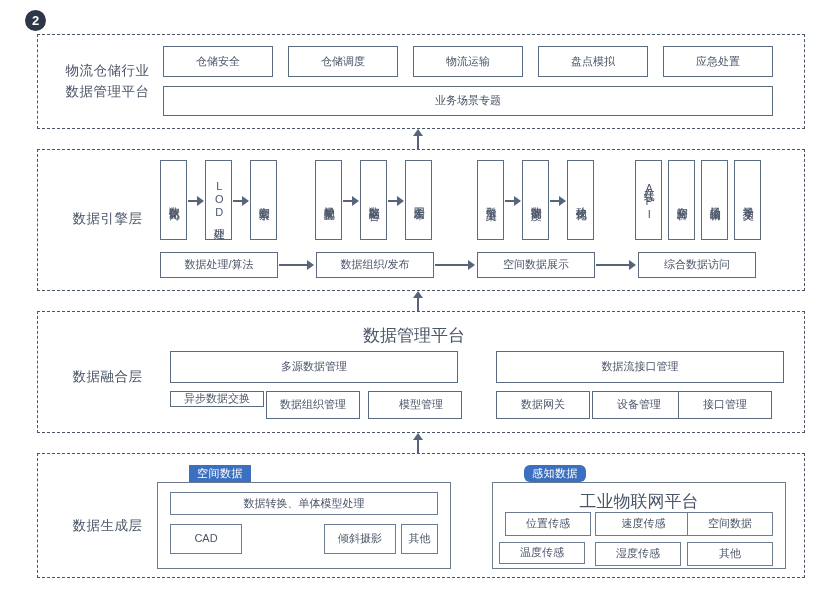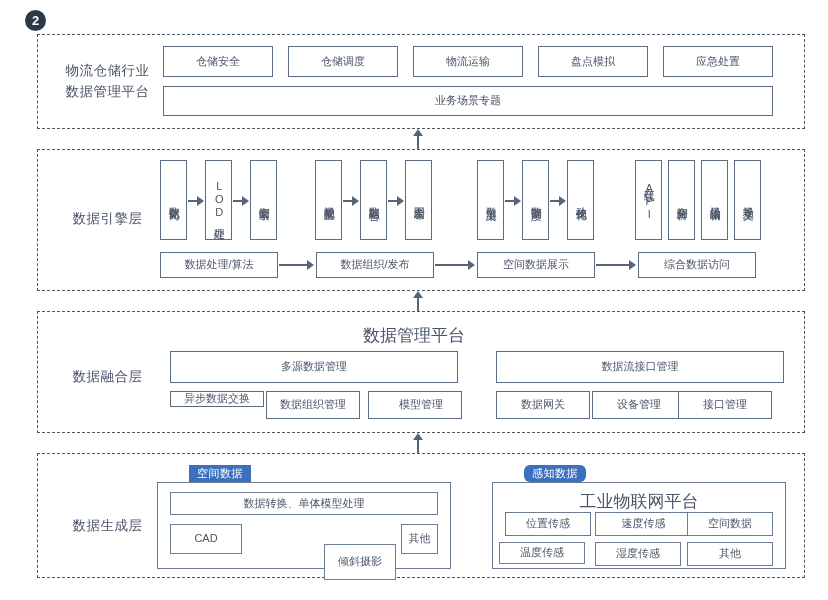--- a/index.html
+++ b/index.html
@@ -222,21 +222,21 @@
   </div>
 
   <div class="layer" style="left:37px;top:453px;width:768px;height:125px;">
   </div>
   <div class="layer-label" style="left:45px;top:505px;width:125px;margin-top:10px;">数据生成层</div>
 
   <div class="tab" style="left:157px;top:465px;width:62px;height:17px;">空间数据</div>
   <div class="panel" style="left:157px;top:482px;width:294px;height:87px;"></div>
   <div class="box thin" style="left:170px;top:492px;width:268px;height:23px;">数据转换、单体模型处理</div>
   <div class="box thin" style="left:170px;top:524px;width:72px;height:30px;">CAD</div>
-  <div class="box thin" style="left:324px;top:524px;width:72px;height:36px;margin-top:20px;">倾斜摄影</div>
+  <div class="box thin" style="left:324px;top:524px;width:72px;height:30px;">倾斜摄影</div>
   <div class="box thin" style="left:401px;top:524px;width:37px;height:30px;">其他</div>
 
   <div class="tab" style="left:492px;top:465px;width:62px;height:17px;border-radius:6px;">感知数据</div>
   <div class="panel" style="left:492px;top:482px;width:294px;height:87px;"></div>
   <div class="plat-label" style="left:492px;top:490px;width:294px;">工业物联网平台</div>
   <div class="box thin" style="left:505px;top:512px;width:86px;height:24px;">位置传感</div>
   <div class="box thin" style="left:595px;top:512px;width:97px;height:24px;">速度传感</div>
   <div class="box thin" style="left:687px;top:512px;width:86px;height:24px;">空间数据</div>
   <div class="box thin" style="left:499px;top:542px;width:86px;height:22px;">温度传感</div>
   <div class="box thin" style="left:595px;top:542px;width:86px;height:24px;">湿度传感</div>

